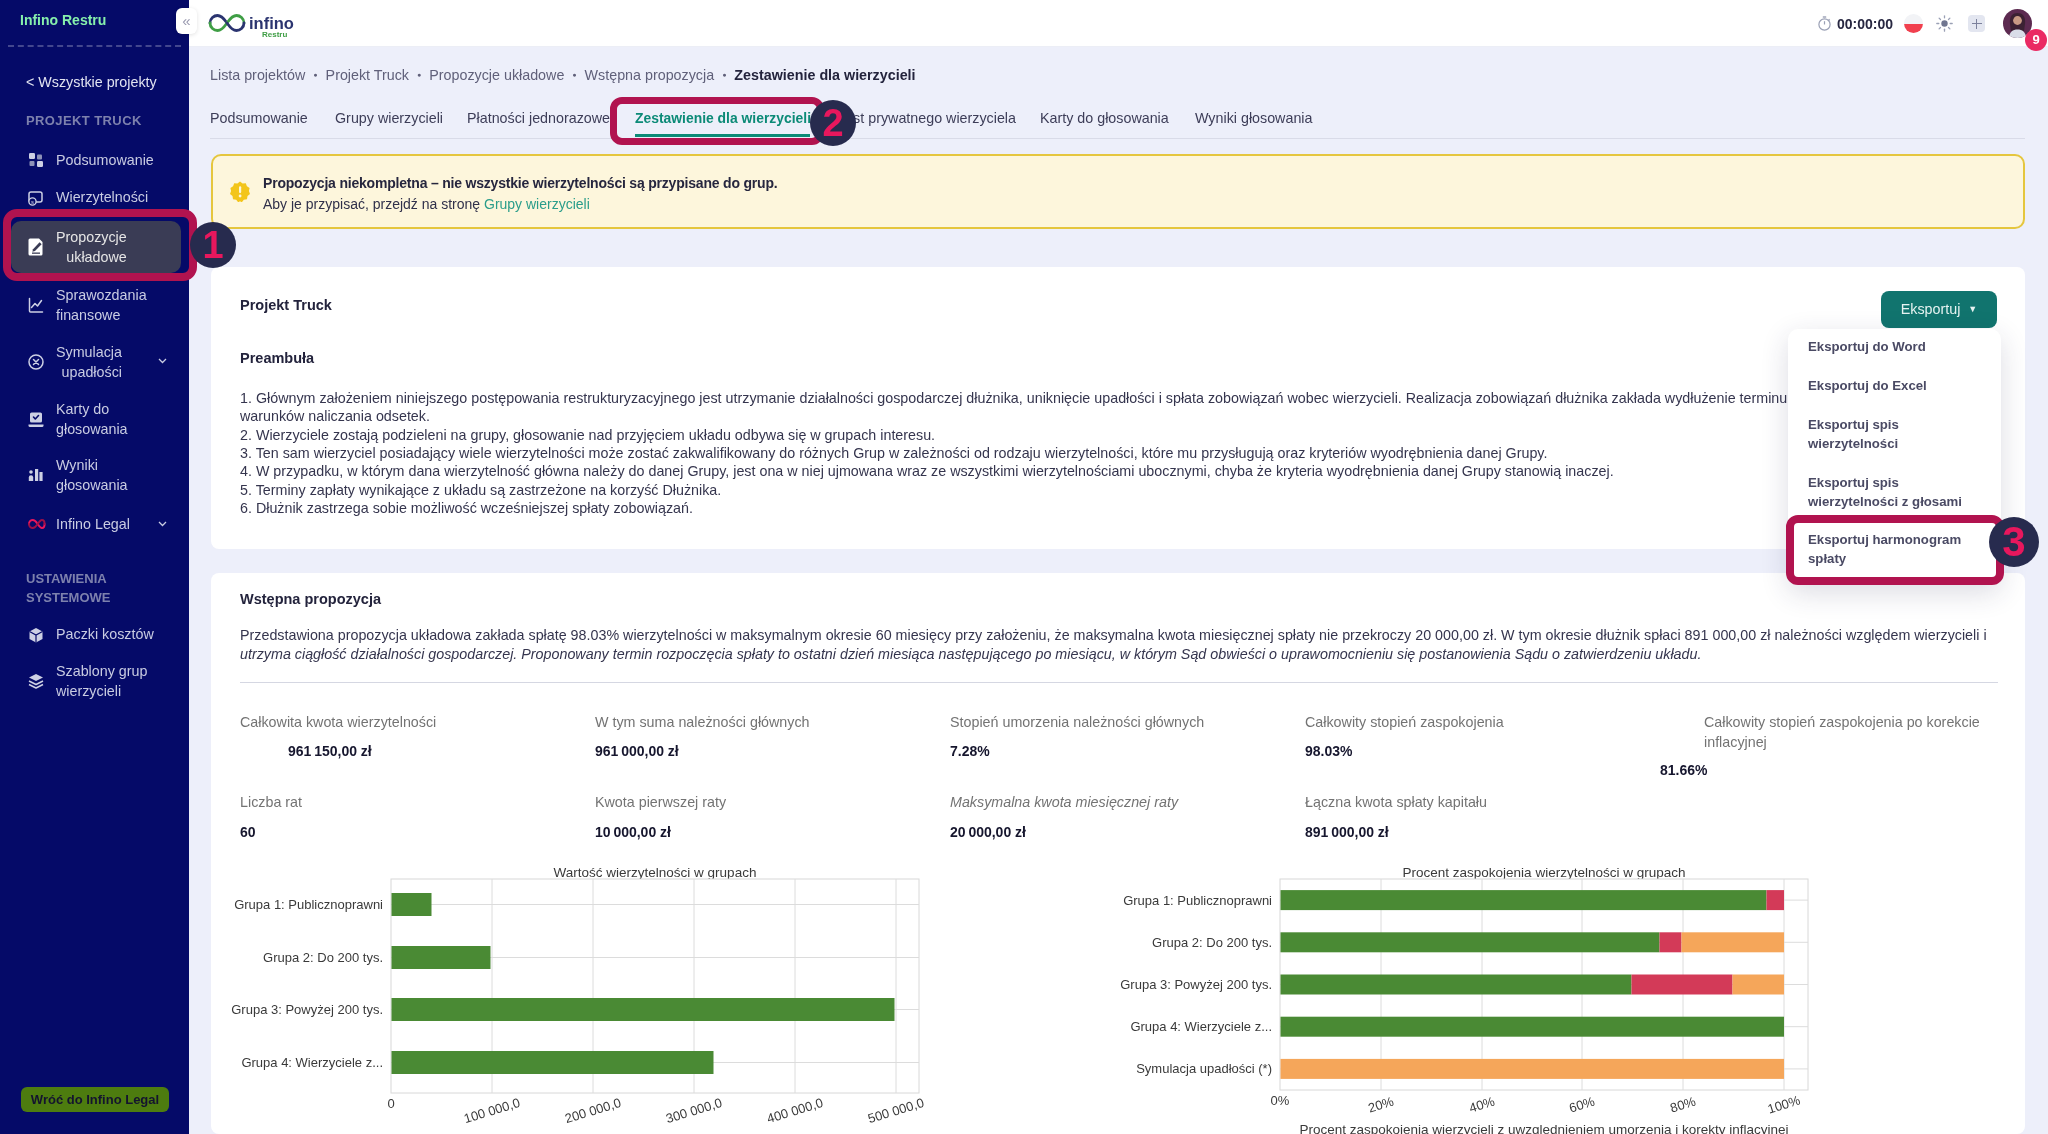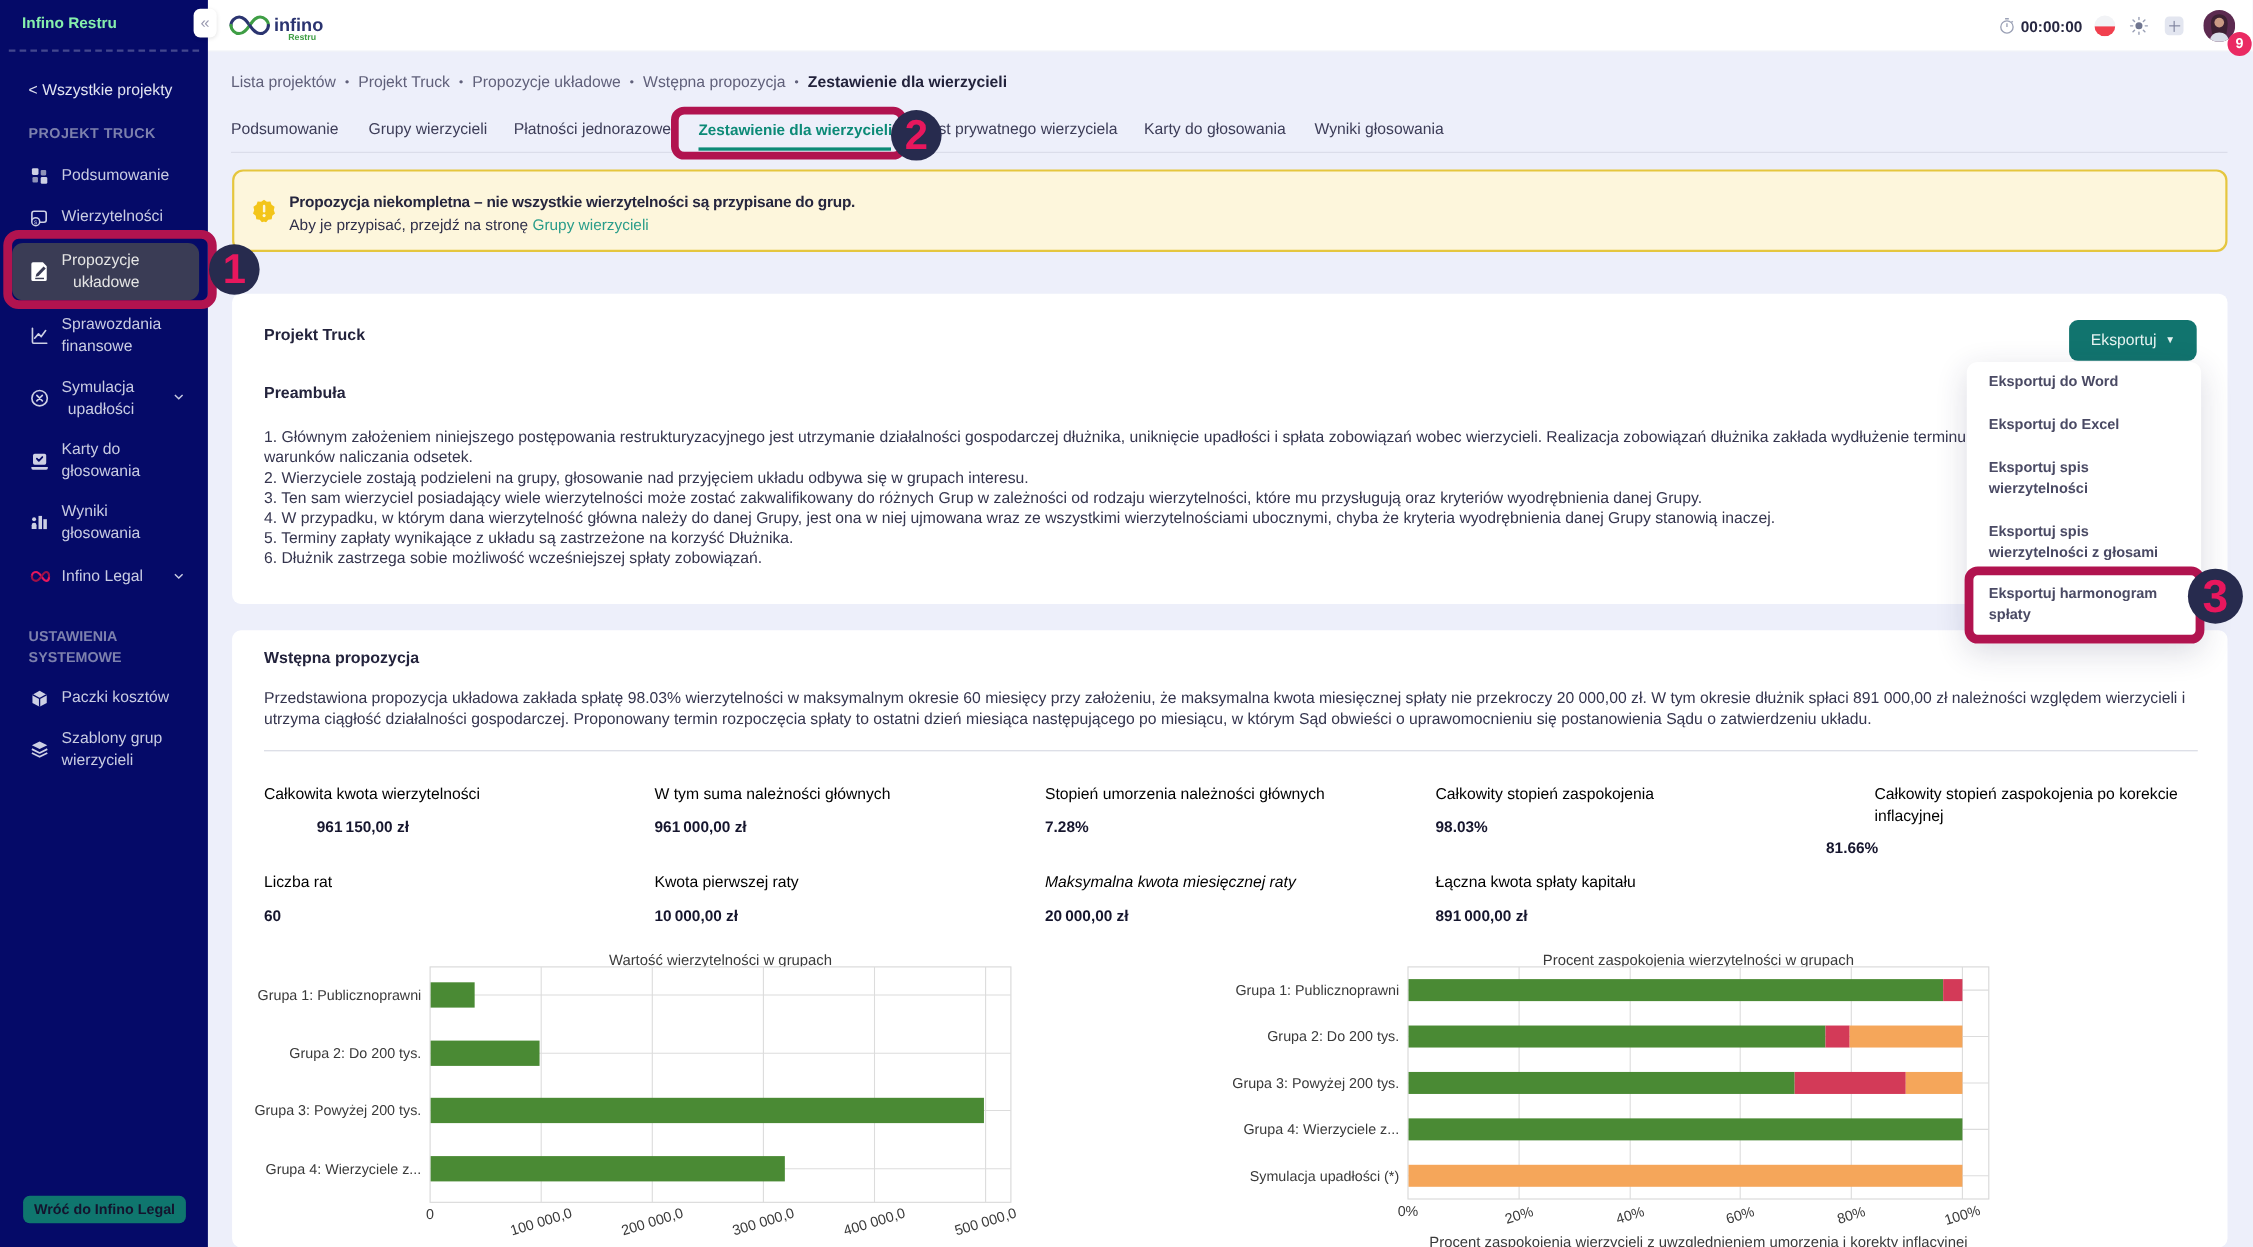--- a/index.html
+++ b/index.html
@@ -10,21 +10,21 @@
   .sbitem { position:absolute; left:56px; color:#c9cce2; font-size:14.3px; line-height:20px; z-index:2; }
   .sbicon { position:absolute; left:27px; z-index:2; }
   #header { position:absolute; left:189px; top:0; right:0; height:47px; background:#ffffff; border-bottom:1px solid #eceef6; z-index:4; }
   .crumb { color:#60607a; font-size:14.3px; }
   .dot { color:#60607a; font-size:7px; vertical-align:3px; margin:0 8px; }
   .tab { position:absolute; top:110px; font-size:14.3px; color:#3d3d58; white-space:nowrap; }
   .card { position:absolute; left:211px; width:1814px; background:#ffffff; border-radius:8px; }
   .annbox { position:absolute; border:7px solid #b1134f; border-radius:14px; z-index:30; }
   .annbadge { position:absolute; background:#272b4e; border-radius:50%; color:#e8175d; font-weight:bold; text-align:center; z-index:31; }
   .ddi { position:absolute; left:20px; font-size:13.2px; font-weight:bold; color:#4a4a64; line-height:18.5px; white-space:nowrap; }
-  .statlabel { position:absolute; font-size:14.3px; color:#000000; line-height:20px; }
+  .statlabel { position:absolute; font-size:14.3px; color:#737373; line-height:20px; }
   .statval { position:absolute; font-size:14px; font-weight:bold; color:#16162e; }
   .bodyline { position:absolute; left:240px; width:1786px; font-size:14.3px; color:#35354e; white-space:nowrap; overflow:hidden; line-height:18px; z-index:2; }
 </style>
 </head>
 <body>
 
 <div class="abs" style="left:189px; top:47px; right:0; bottom:0; background:#edeffa;"></div>
 
 <div id="header"></div>
 
@@ -88,21 +88,21 @@
   <div class="abs" style="left:11px; top:221px; width:170px; height:52px; background:#3a3c55; border-radius:10px;"></div>
   <div class="sbitem" style="top:227px; color:#e5e5e5;text-align:right;">Propozycje<br>układowe</div>
   <div class="sbitem" style="top:285px;">Sprawozdania<br>finansowe</div>
   <div class="sbitem" style="top:342px;text-align:right;">Symulacja<br>upadłości</div>
   <div class="sbitem" style="top:399px;">Karty do<br>głosowania</div>
   <div class="sbitem" style="top:455px;">Wyniki<br>głosowania</div>
   <div class="sbitem" style="top:514px;">Infino Legal</div>
   <div class="abs" style="left:26px; top:569px; font-size:13px; font-weight:bold; color:#7d81ad; line-height:19px;">USTAWIENIA<br>SYSTEMOWE</div>
   <div class="sbitem" style="top:624px;">Paczki kosztów</div>
   <div class="sbitem" style="top:661px;">Szablony grup<br>wierzycieli</div>
-  <div class="abs" style="left:21px; top:1087px; width:148px; height:25px; background:#0f766e; border-radius:6px; color:#14142e; font-size:13px; font-weight:bold; text-align:center; line-height:25px;">Wróć do Infino Legal</div>
+  <div class="abs" style="left:21px; top:1087px; width:148px; height:25px; background:#4d7c0f; border-radius:6px; color:#14142e; font-size:13px; font-weight:bold; text-align:center; line-height:25px;">Wróć do Infino Legal</div>
 
   <svg class="abs" style="left:158px; top:358px;" width="9" height="6" viewBox="0 0 9 6">
       <path d="M1 1 L4.5 4.5 L8 1" fill="none" stroke="#c9cce2" stroke-width="1.3"></path>
     </svg>
   <svg class="abs" style="left:158px; top:521px;" width="9" height="6" viewBox="0 0 9 6">
       <path d="M1 1 L4.5 4.5 L8 1" fill="none" stroke="#c9cce2" stroke-width="1.3"></path>
     </svg>
 </div>
 
 <div class="abs" style="left:176px; top:8px; width:21px; height:26px; background:#ffffff; border-radius:6px; box-shadow:0 1px 4px rgba(0,0,0,0.12); z-index:6; color:#9a9ab0; font-size:15px; text-align:center; line-height:25px;">«</div>
@@ -193,21 +193,21 @@
 <div class="bodyline" style="top:407px;">warunków naliczania odsetek.</div>
 <div class="bodyline" style="top:426px;">2. Wierzyciele zostają podzieleni na grupy, głosowanie nad przyjęciem układu odbywa się w grupach interesu.</div>
 <div class="bodyline" style="top:444px;">3. Ten sam wierzyciel posiadający wiele wierzytelności może zostać zakwalifikowany do różnych Grup w zależności od rodzaju wierzytelności, które mu przysługują oraz kryteriów wyodrębnienia danej Grupy.</div>
 <div class="bodyline" style="top:462px;">4. W przypadku, w którym dana wierzytelność główna należy do danej Grupy, jest ona w niej ujmowana wraz ze wszystkimi wierzytelnościami ubocznymi, chyba że kryteria wyodrębnienia danej Grupy stanowią inaczej.</div>
 <div class="bodyline" style="top:481px;">5. Terminy zapłaty wynikające z układu są zastrzeżone na korzyść Dłużnika.</div>
 <div class="bodyline" style="top:499px;">6. Dłużnik zastrzega sobie możliwość wcześniejszej spłaty zobowiązań.</div>
 
 <div class="card" style="top:573px; height:561px;"></div>
 <div class="abs" style="left:240px; top:591px; font-size:14.5px; font-weight:bold; color:#23233c; z-index:2;">Wstępna propozycja</div>
 <div class="bodyline" style="top:626px;">Przedstawiona propozycja układowa zakłada spłatę 98.03% wierzytelności w maksymalnym okresie 60 miesięcy przy założeniu, że maksymalna kwota miesięcznej spłaty nie przekroczy 20 000,00 zł. W tym okresie dłużnik spłaci 891 000,00 zł należności względem wierzycieli i</div>
-<div class="bodyline" style="top:645px;">utrzyma ciągłość działalności gospodarczej. Proponowany termin rozpoczęcia spłaty to ostatni dzień miesiąca następującego po miesiącu, w którym Sąd obwieści o uprawomocnieniu się postanowienia Sądu o zatwierdzeniu układu.</div>
+<div class="bodyline" style="top:645px;font-style:italic;">utrzyma ciągłość działalności gospodarczej. Proponowany termin rozpoczęcia spłaty to ostatni dzień miesiąca następującego po miesiącu, w którym Sąd obwieści o uprawomocnieniu się postanowienia Sądu o zatwierdzeniu układu.</div>
 <div class="abs" style="left:240px; top:682px; width:1758px; border-top:1px solid #d5d7e2; z-index:2;"></div>
 
 <div class="statlabel" style="left:240px; top:712px;">Całkowita kwota wierzytelności</div>
 <div class="statlabel" style="left:595px; top:712px;">W tym suma należności głównych</div>
 <div class="statlabel" style="left:950px; top:712px;">Stopień umorzenia należności głównych</div>
 <div class="statlabel" style="left:1305px; top:712px;">Całkowity stopień zaspokojenia</div>
 <div class="statlabel" style="left:1660px; top:712px; width:300px;margin-left:44px;">Całkowity stopień zaspokojenia po korekcie inflacyjnej</div>
 <div class="statval" style="left:240px; top:743px;margin-left:48px;">961 150,00 zł</div>
 <div class="statval" style="left:595px; top:743px;">961 000,00 zł</div>
 <div class="statval" style="left:950px; top:743px;">7.28%</div>

